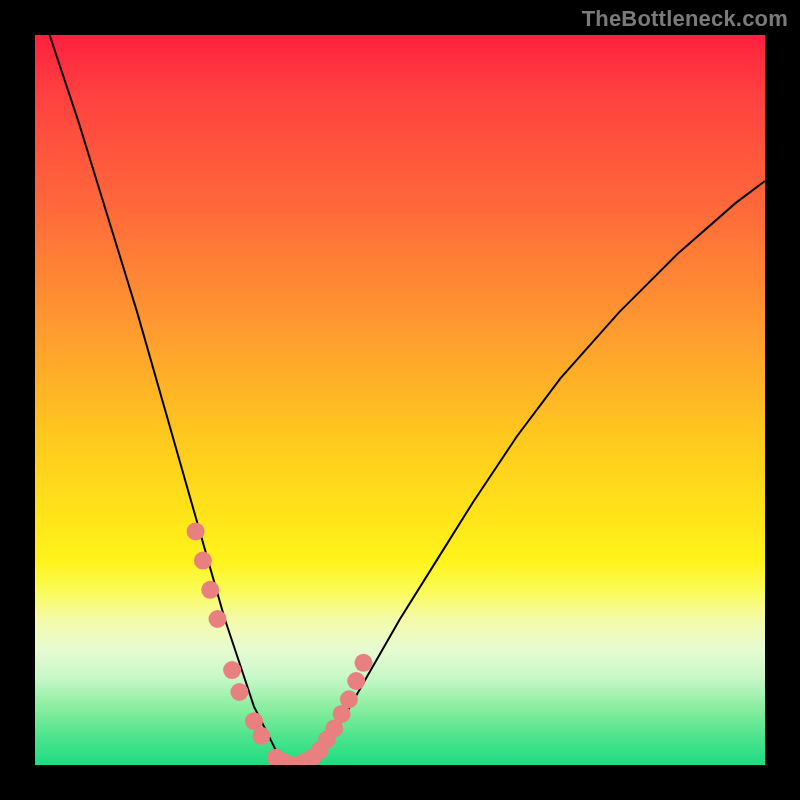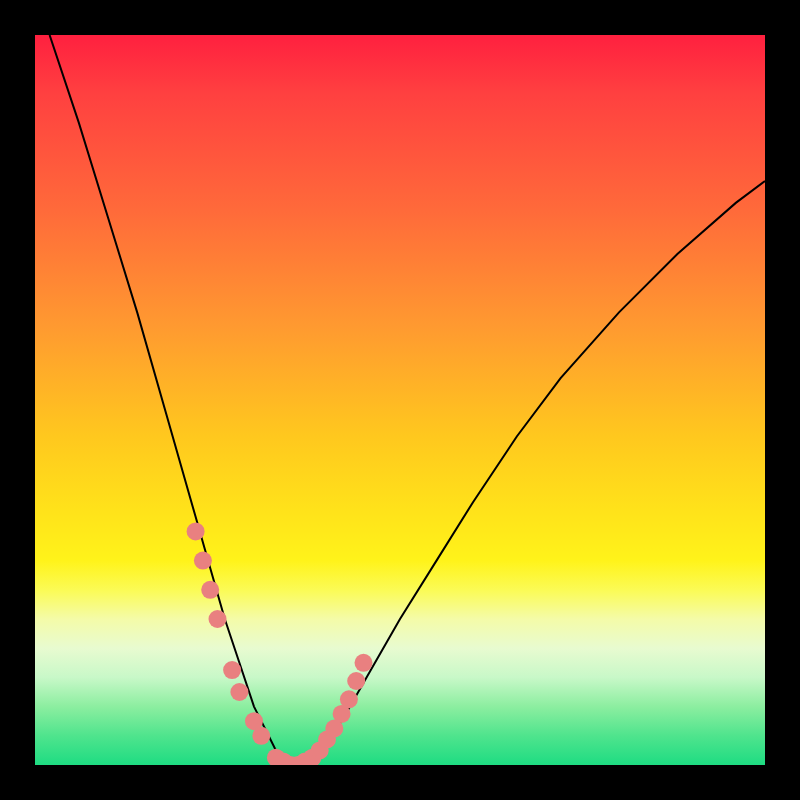--- a/index.html
+++ b/index.html
@@ -65,20 +65,21 @@
     font-size: 22px;
     font-weight: 600;
     color: #7a7a7a;
     letter-spacing: 0.2px;
   }
 </style>
 </head>
 <body>
 
 <div class="frame">
+  <div class="watermark">TheBottleneck.com</div>
   <div class="plot-area">
     <svg class="curve" viewBox="0 0 730 730" preserveAspectRatio="none">
       <path id="curve-path" d="M14.6 0.0 L43.8 87.6 L73.0 182.5 L102.2 277.4 L131.4 379.6 L160.6 481.8 L175.2 532.9 L189.8 584.0 L204.4 627.8 L219.0 671.6 L233.6 700.8 L240.9 715.4 L248.2 722.7 L255.5 730.0 L262.8 730.0 L277.4 722.7 L306.6 686.2 L335.8 635.1 L365.0 584.0 L401.5 525.6 L438.0 467.2 L481.8 401.5 L525.6 343.1 L584.0 277.4 L642.4 219.0 L700.8 167.9 L730.0 146.0" stroke="#000000"></path>
     </svg>
     <svg class="markers" viewBox="0 0 730 730" preserveAspectRatio="none">
       <g id="marker-group" fill="#e98080">
           <circle cx="160.6" cy="496.4" r="9"></circle>
           <circle cx="167.9" cy="525.6" r="9"></circle>
           <circle cx="175.2" cy="554.8" r="9"></circle>
           <circle cx="182.5" cy="584.0" r="9"></circle>

